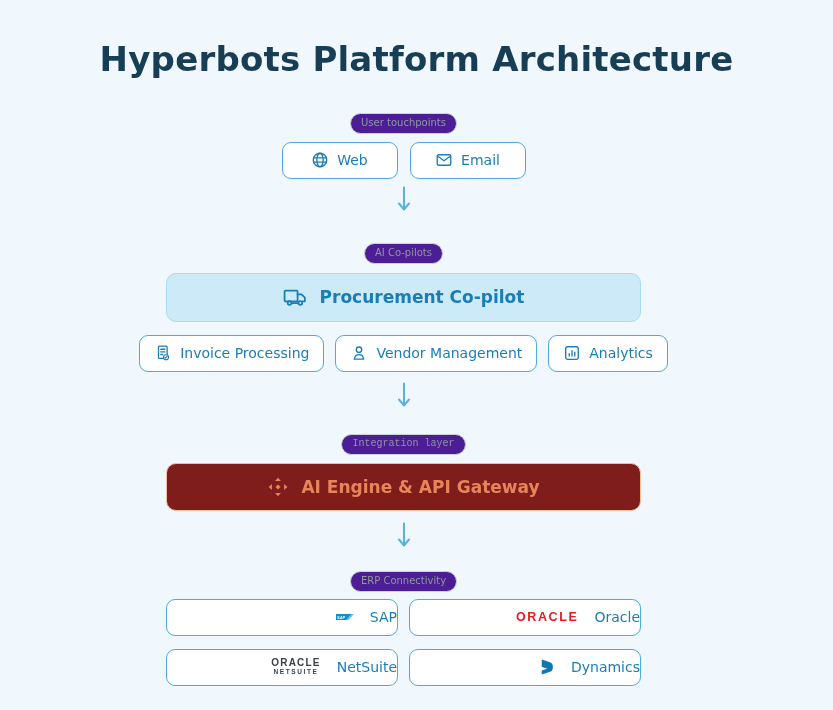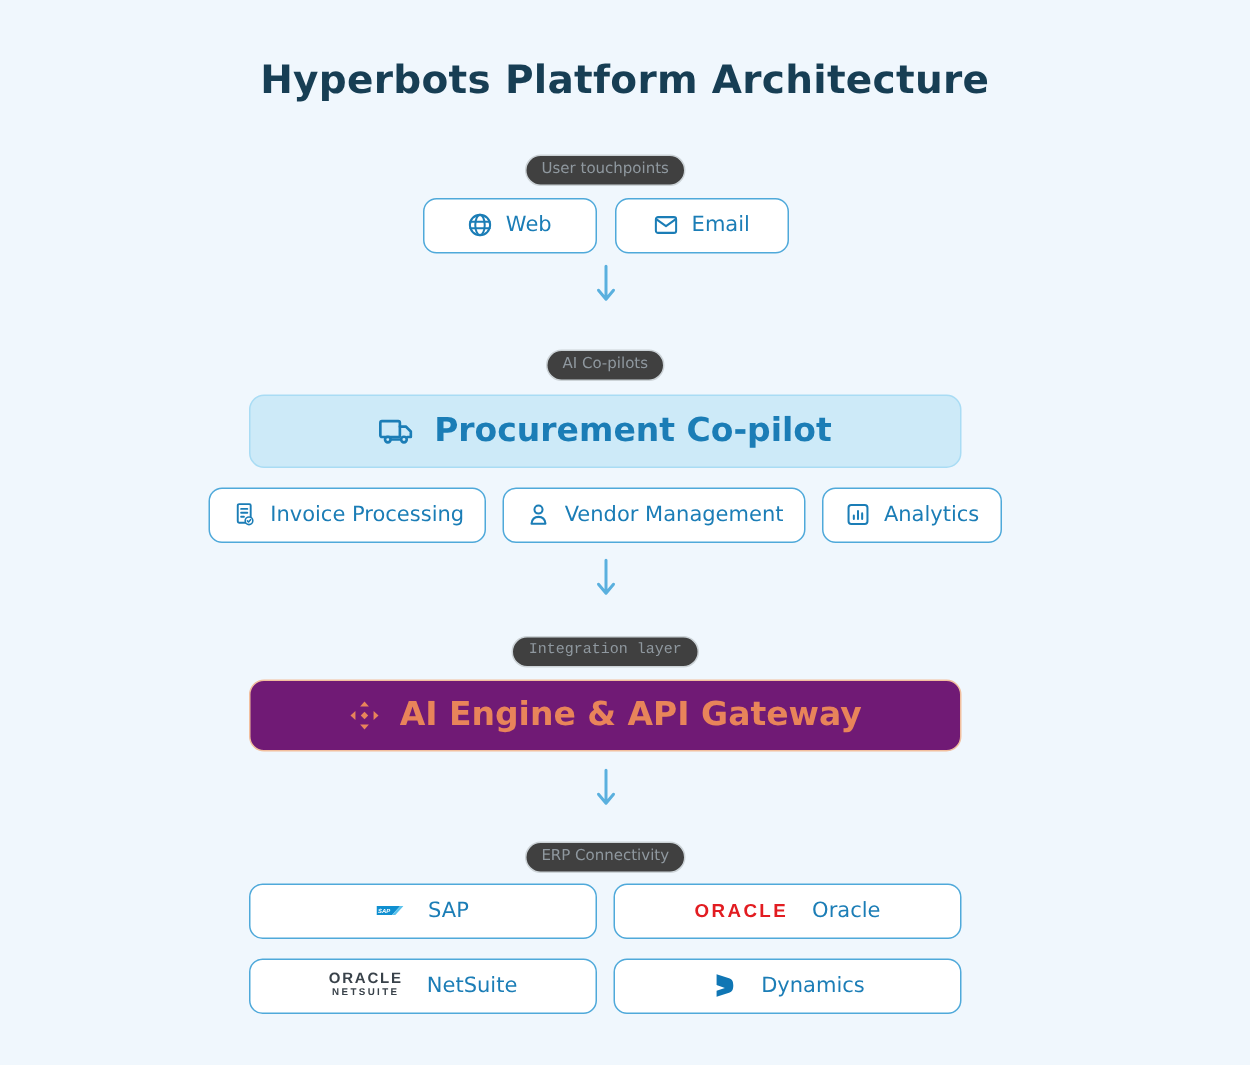--- a/index.html
+++ b/index.html
@@ -4,65 +4,65 @@
 <style>
   html,body{margin:0;padding:0;}
   body{
     width:833px;height:710px;overflow:hidden;
     background:var(--background,#f0f7fd);
     font-family:"DejaVu Sans","Liberation Sans",sans-serif;
   }
   .title{
     margin:38px 0 0;text-align:center;
     color:var(--title,#173e54);
-    font-size:26px;font-weight:700;letter-spacing:.2px;line-height:1.25;
+    font-size:34px;font-weight:700;letter-spacing:.2px;line-height:1.25;
   }
   .col{
     width:475px;margin-left:166px;
     display:flex;flex-direction:column;align-items:center;
   }
   .badge{
-    background:#404040;border:1px solid #ccd3d7;color:#8f989f;
+    background:#4c1d95;border:1px solid #ccd3d7;color:#8f989f;
     font-size:10px;line-height:1;padding:4px 10px 5px;border-radius:999px;
     white-space:nowrap;
   }
   .row{display:flex;gap:12px;justify-content:center;width:100%;}
   .row2{display:flex;gap:11px;justify-content:center;width:100%;}
   .node{
     display:flex;align-items:center;justify-content:center;gap:8px;
     background:#ffffff;
     border:1.5px solid var(--node-border,#4fa9da);
     border-radius:9px;height:37px;box-sizing:border-box;
     color:var(--accent-blue,#1b7db6);
     font-size:14px;font-weight:500;white-space:nowrap;
   }
   .node svg{width:18px;height:18px;flex:none;}
   .tp{width:116px;}
   .sub{padding:0 14px;align-items:center;}
   .primary{
     width:100%;height:49px;border-radius:10px;
     display:flex;align-items:center;justify-content:center;gap:12px;
-    box-sizing:border-box;font-size:22px;font-weight:700;
+    box-sizing:border-box;font-size:17px;font-weight:700;
   }
   .copilot{
     background:var(--highlight-fill,#cdeaf8);
     border:1px solid #a9dcf4;color:var(--accent-blue,#1b7db6);
   }
   .copilot svg{width:25px;height:25px;}
   .engine{
-    background:#701a75;border:1px solid #f2bf9e;height:48px;
+    background:#7f1d1d;border:1px solid #f2bf9e;height:48px;
     color:var(--orange,#e8845a);
   }
   .engine svg{width:22px;height:22px;}
   .arrow{flex:none;}
   .erp-grid{
     display:grid;grid-template-columns:232px 232px;gap:13px 11px;
   }
   .erp{
-    height:37px;border-radius:9px;gap:16px;
+    height:37px;border-radius:9px;gap:16px;justify-content:flex-end;
   }
   .logo-sap{width:57px;height:21px;flex:none;}
   .logo-oracle{
     color:var(--oracle-red,#e21c21);font-weight:800;font-size:12.5px;
     letter-spacing:1.6px;font-family:"Liberation Sans",sans-serif;
   }
   .logo-netsuite{
     display:flex;flex-direction:column;align-items:center;line-height:1.05;
     color:var(--netsuite-gray,#39424a);font-family:"Liberation Sans",sans-serif;
   }

